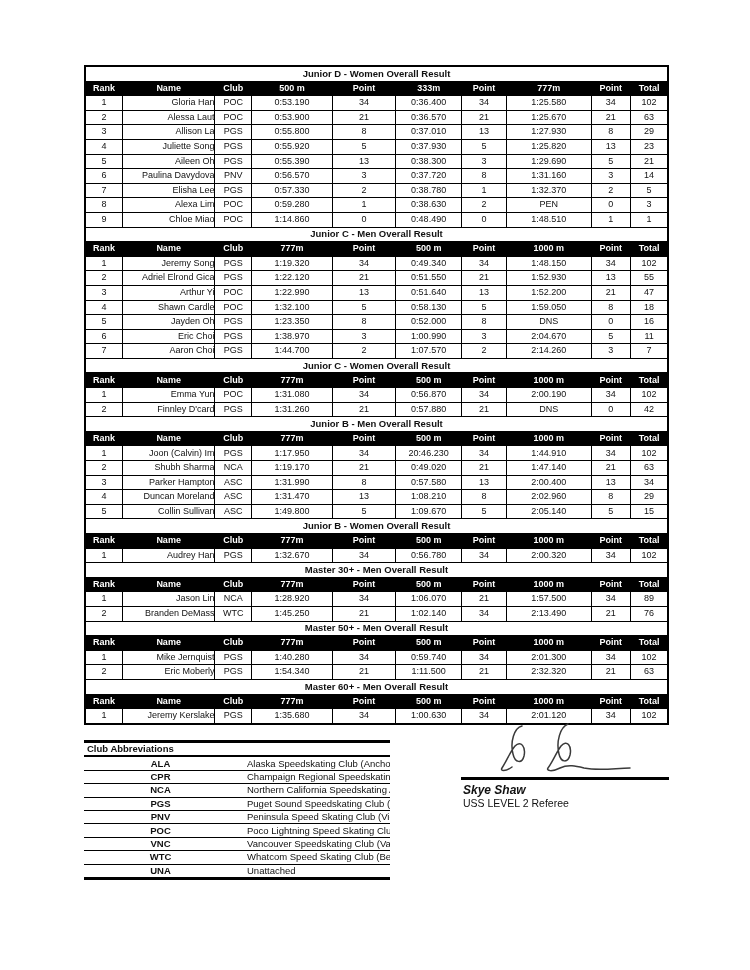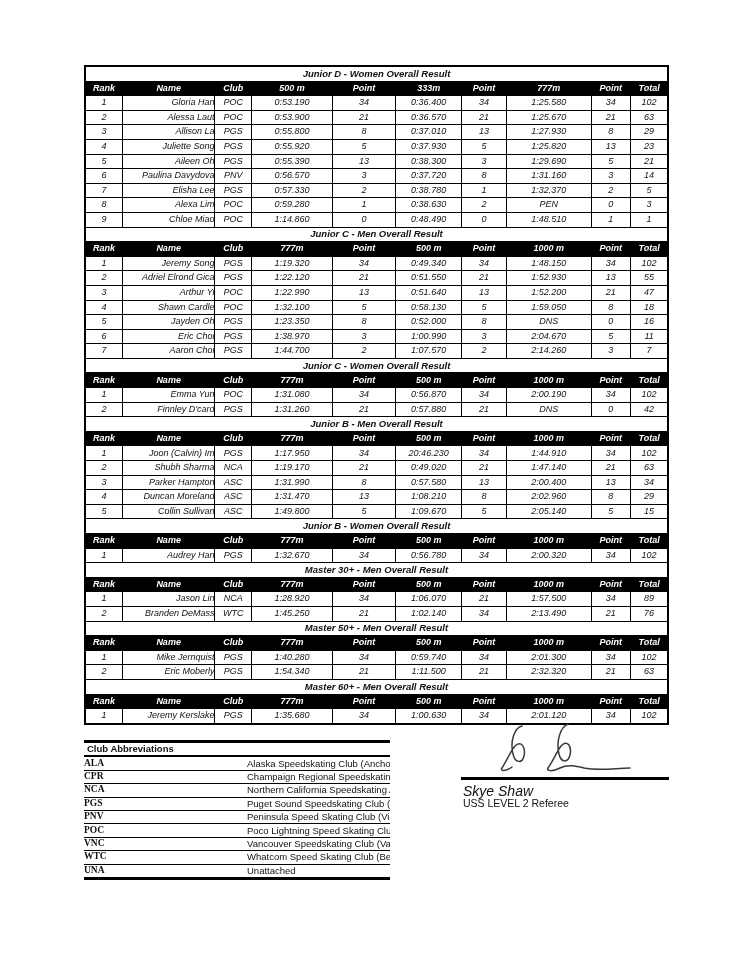--- a/index.html
+++ b/index.html
@@ -12,21 +12,20 @@
   }
 
   
   table.results {
     position: absolute;
     left: 84px; top: 65px;
     width: 585px;
     border-collapse: collapse;
     table-layout: fixed;
     border: 2px solid #000;
-    font-style: italic;
   }
   table.results th, table.results td {
     border: 1px solid #000;
     height: 13.6px;
     padding: 0;
     font-size: 9px;
     line-height: 1.05;
     text-align: center;
     white-space: nowrap;
     overflow: hidden;
@@ -68,42 +67,41 @@
   }
   table.clubs tr.club-header td {
     font-weight: bold;
     text-align: left;
     padding-left: 3px;
     border-bottom: 2px solid #000;
   }
   table.clubs td.club-code {
     width: 44px;
     font-weight: bold;
-    text-align: left;
-    font-family: Liberation Serif, serif;
+    text-align: center;
   }
   table.clubs td.club-name {
     text-align: left;
     padding-left: 10px;
   }
 
   
   .sig-svg { position: absolute; left: 486px; top: 720px; }
   .sig-line {
     position: absolute;
     left: 461px; top: 777px;
     width: 208px; height: 3px;
     background: #000;
   }
   .sig-name {
     position: absolute;
     left: 463px; top: 783px;
-    font-weight: normal;
+    font-weight: bold;
     font-style: italic;
-    font-size: 14px;
+    font-size: 12px;
   }
   .sig-title {
     position: absolute;
     left: 463px; top: 797px;
     font-size: 10.5px;
   }
 </style>
 </head>
 <body>
 

